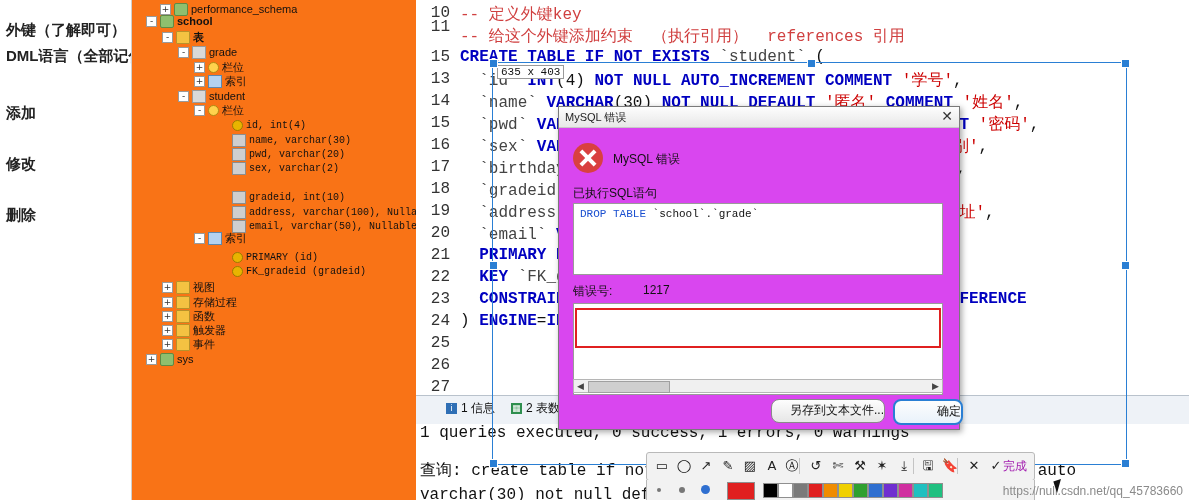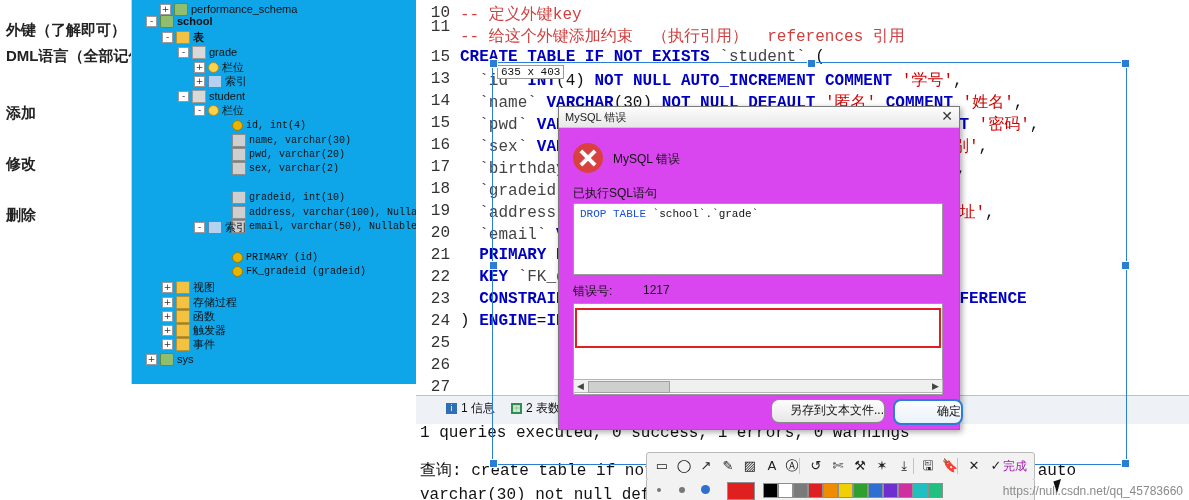--- a/index.html
+++ b/index.html
@@ -9,21 +9,21 @@
   
   .left-pane{position:absolute;left:0;top:0;width:131px;height:500px;background:#fff;}
   .left-pane .item{position:absolute;left:6px;font-size:15px;color:#222;font-weight:bold;white-space:nowrap;}
   .lp0{top:21px;}
   .lp1{top:47px;}
   .lp2{top:104px;}
   .lp3{top:155px;}
   .lp4{top:206px;}
 
   
-  .tree-pane{position:absolute;left:131px;top:0;width:285px;height:384px;background:#0ea5e9;border-left:1px solid #cfcfcf;font-size:11px;color:#111;}
+  .tree-pane{position:absolute;left:131px;top:0;width:285px;height:500px;background:#f97316;border-left:1px solid #cfcfcf;font-size:11px;color:#111;}
   .tnode{position:absolute;white-space:nowrap;font-family:"Liberation Sans",sans-serif;}
   .tnode .exp{display:inline-block;width:9px;height:9px;line-height:8px;text-align:center;border:1px solid #9a9a9a;background:#fff;font-size:9px;color:#333;margin-right:3px;vertical-align:middle;font-family:"DejaVu Sans",sans-serif;}
   .tnode .ico{display:inline-block;width:12px;height:11px;margin-right:3px;vertical-align:middle;}
   .tnode .lbl{vertical-align:middle;}
   .ico.folder{background:#f4c242;border:1px solid #b8912a;border-radius:1px;}
   .ico.db{background:#8fbf6e;border:1px solid #5e8a44;border-radius:2px;}
   .ico.tbl{background:#d9d9d9;border:1px solid #9a9a9a;}
   .ico.col{background:#ffd24d;border:1px solid #b08a12;border-radius:50%;width:9px;height:9px;}
   .ico.key{background:#e8b400;border:1px solid #9c7a00;width:9px;height:9px;border-radius:50%;}
   .ico.idx{background:#b4d2f0;border:1px solid #5d87ad;}
@@ -118,21 +118,21 @@
       <div class="tnode" style="left: 62px; top: 74px;"><span class="exp">+</span><span class="ico idx"></span><span class="lbl">索引</span></div>
       <div class="tnode" style="left: 46px; top: 89px;"><span class="exp">-</span><span class="ico tbl"></span><span class="lbl">student</span></div>
       <div class="tnode" style="left: 62px; top: 103px;"><span class="exp">-</span><span class="ico col"></span><span class="lbl">栏位</span></div>
       <div class="tnode" style="left: 88px; top: 118px;"><span style="display:inline-block;width:12px;"></span><span class="ico key"></span><span class="lbl mono-s">id, int(4)</span></div>
       <div class="tnode" style="left: 88px; top: 133px;"><span style="display:inline-block;width:12px;"></span><span class="ico plain"></span><span class="lbl mono-s">name, varchar(30)</span></div>
       <div class="tnode" style="left: 88px; top: 147px;"><span style="display:inline-block;width:12px;"></span><span class="ico plain"></span><span class="lbl mono-s">pwd, varchar(20)</span></div>
       <div class="tnode" style="left: 88px; top: 161px;"><span style="display:inline-block;width:12px;"></span><span class="ico plain"></span><span class="lbl mono-s">sex, varchar(2)</span></div>
       <div class="tnode" style="left: 88px; top: 190px;"><span style="display:inline-block;width:12px;"></span><span class="ico plain"></span><span class="lbl mono-s">gradeid, int(10)</span></div>
       <div class="tnode" style="left: 88px; top: 205px;"><span style="display:inline-block;width:12px;"></span><span class="ico plain"></span><span class="lbl mono-s">address, varchar(100), Nullable</span></div>
       <div class="tnode" style="left: 88px; top: 219px;"><span style="display:inline-block;width:12px;"></span><span class="ico plain"></span><span class="lbl mono-s">email, varchar(50), Nullable</span></div>
-      <div class="tnode" style="left: 62px; top: 220px;"><span class="exp">-</span><span class="ico idx"></span><span class="lbl">索引</span></div>
+      <div class="tnode" style="left: 62px; top: 231px;"><span class="exp">-</span><span class="ico idx"></span><span class="lbl">索引</span></div>
       <div class="tnode" style="left: 88px; top: 250px;"><span style="display:inline-block;width:12px;"></span><span class="ico key"></span><span class="lbl mono-s">PRIMARY (id)</span></div>
       <div class="tnode" style="left: 88px; top: 264px;"><span style="display:inline-block;width:12px;"></span><span class="ico key"></span><span class="lbl mono-s">FK_gradeid (gradeid)</span></div>
       <div class="tnode" style="left: 30px; top: 280px;"><span class="exp">+</span><span class="ico folder"></span><span class="lbl">视图</span></div>
       <div class="tnode" style="left: 30px; top: 295px;"><span class="exp">+</span><span class="ico folder"></span><span class="lbl">存储过程</span></div>
       <div class="tnode" style="left: 30px; top: 309px;"><span class="exp">+</span><span class="ico folder"></span><span class="lbl">函数</span></div>
       <div class="tnode" style="left: 30px; top: 323px;"><span class="exp">+</span><span class="ico folder"></span><span class="lbl">触发器</span></div>
       <div class="tnode" style="left: 30px; top: 337px;"><span class="exp">+</span><span class="ico folder"></span><span class="lbl">事件</span></div>
       <div class="tnode" style="left: 14px; top: 352px;"><span class="exp">+</span><span class="ico db"></span><span class="lbl">sys</span></div>
     </div>
 

